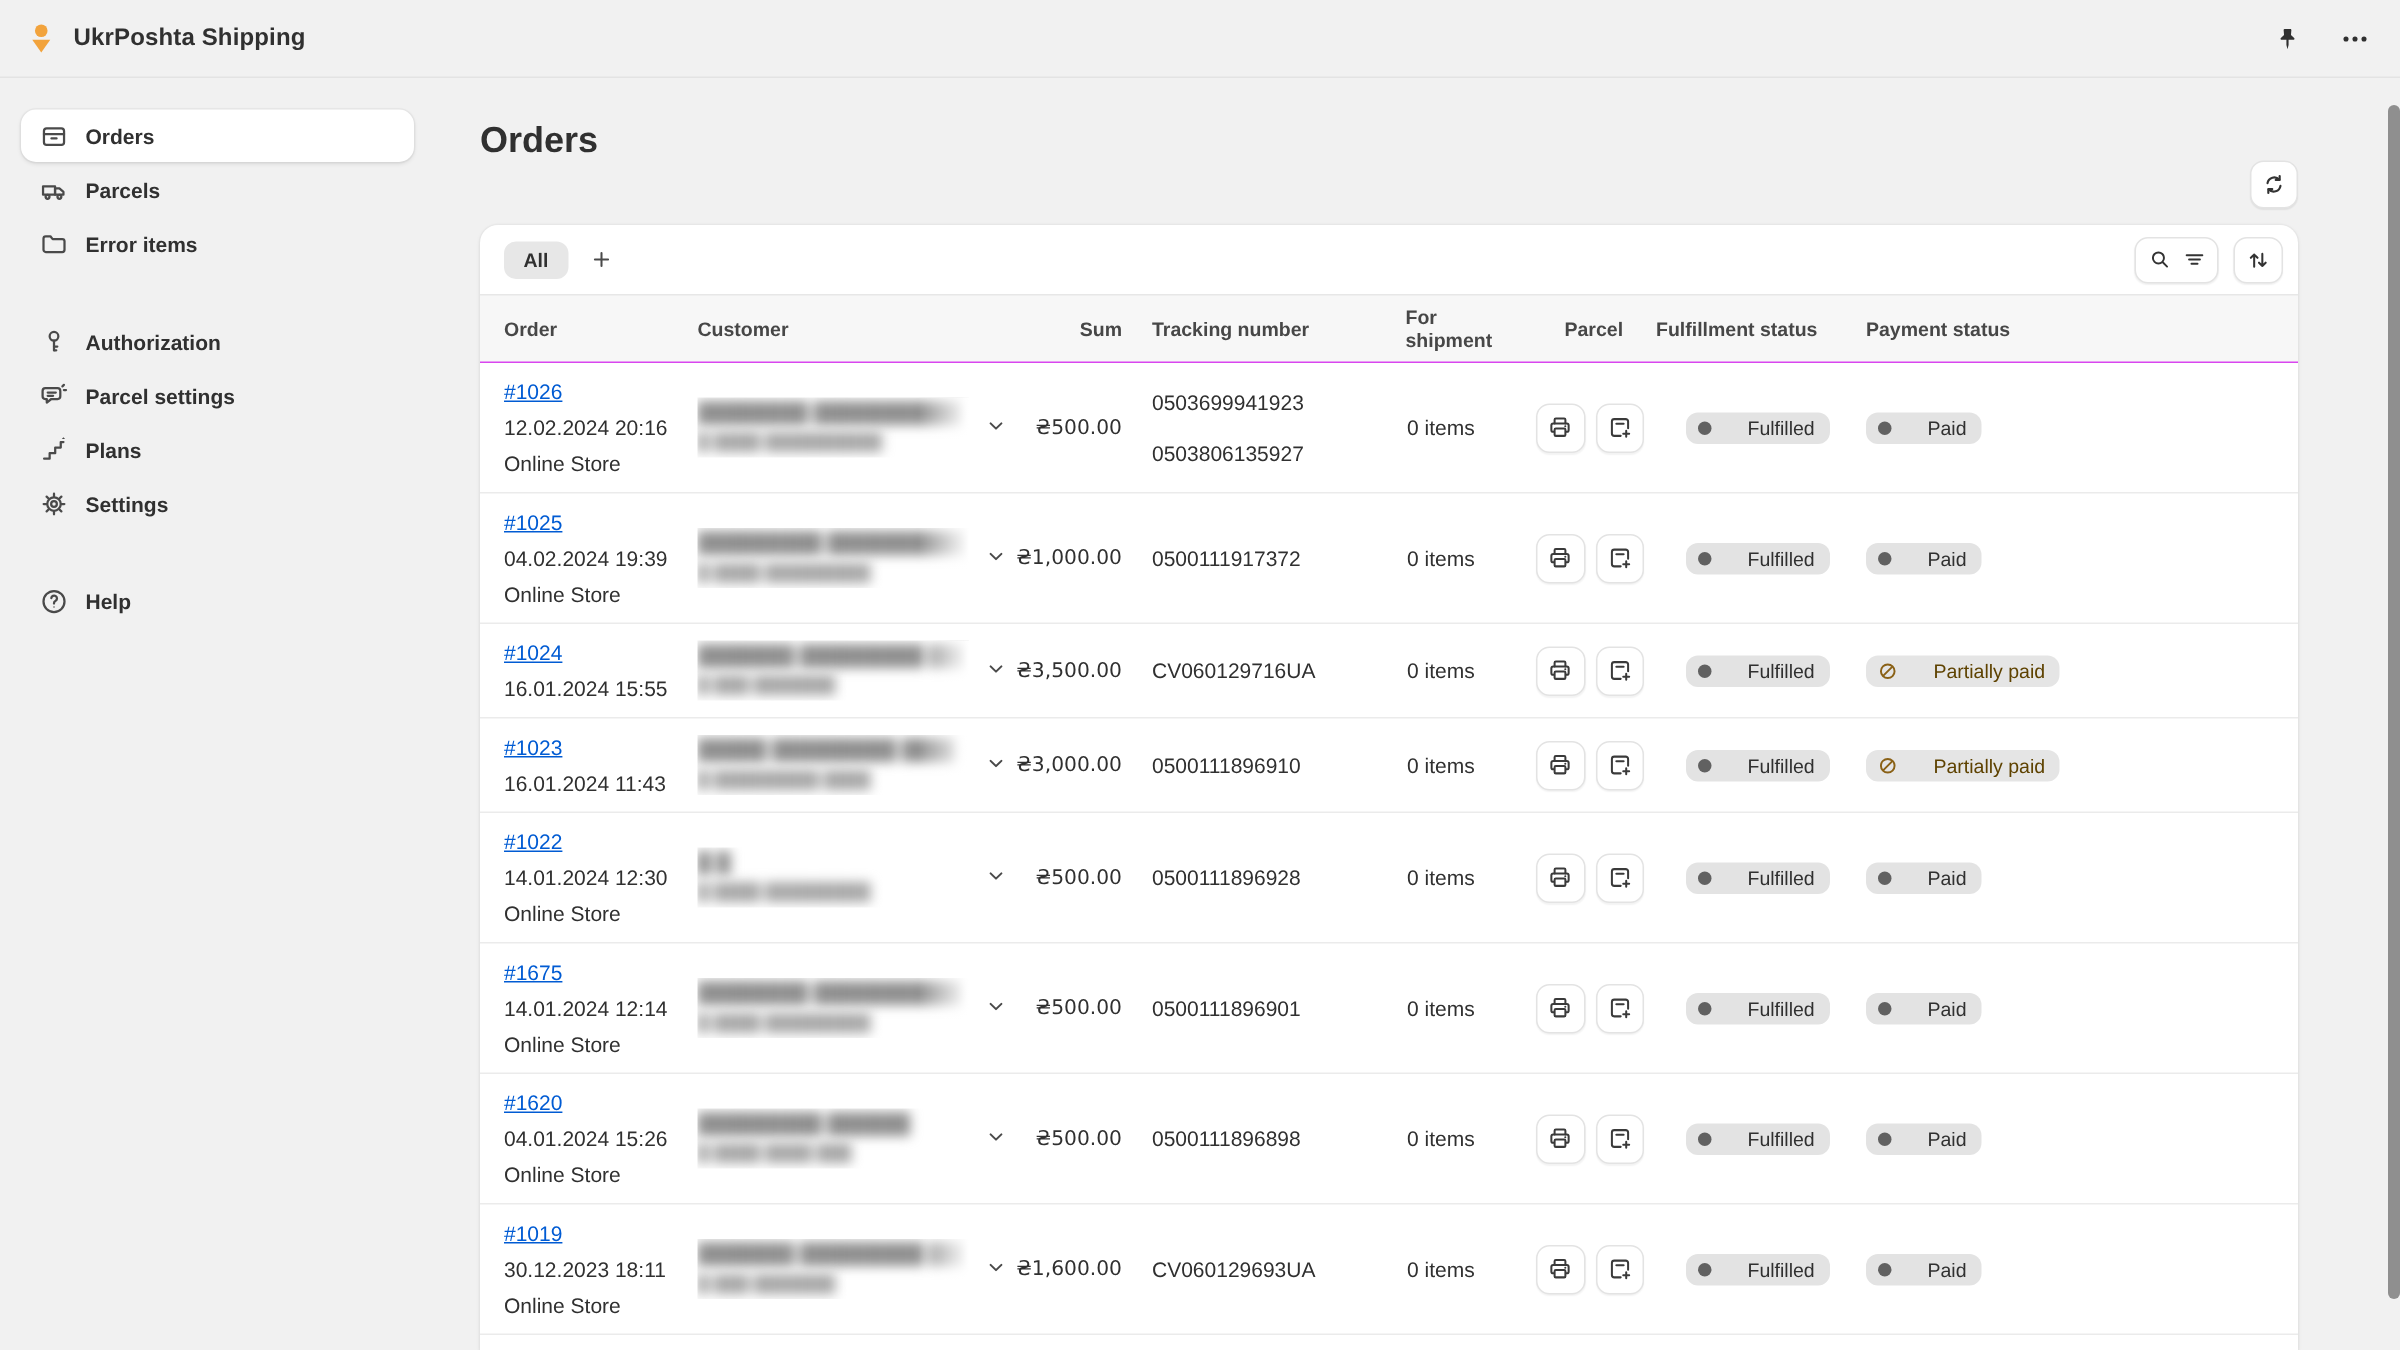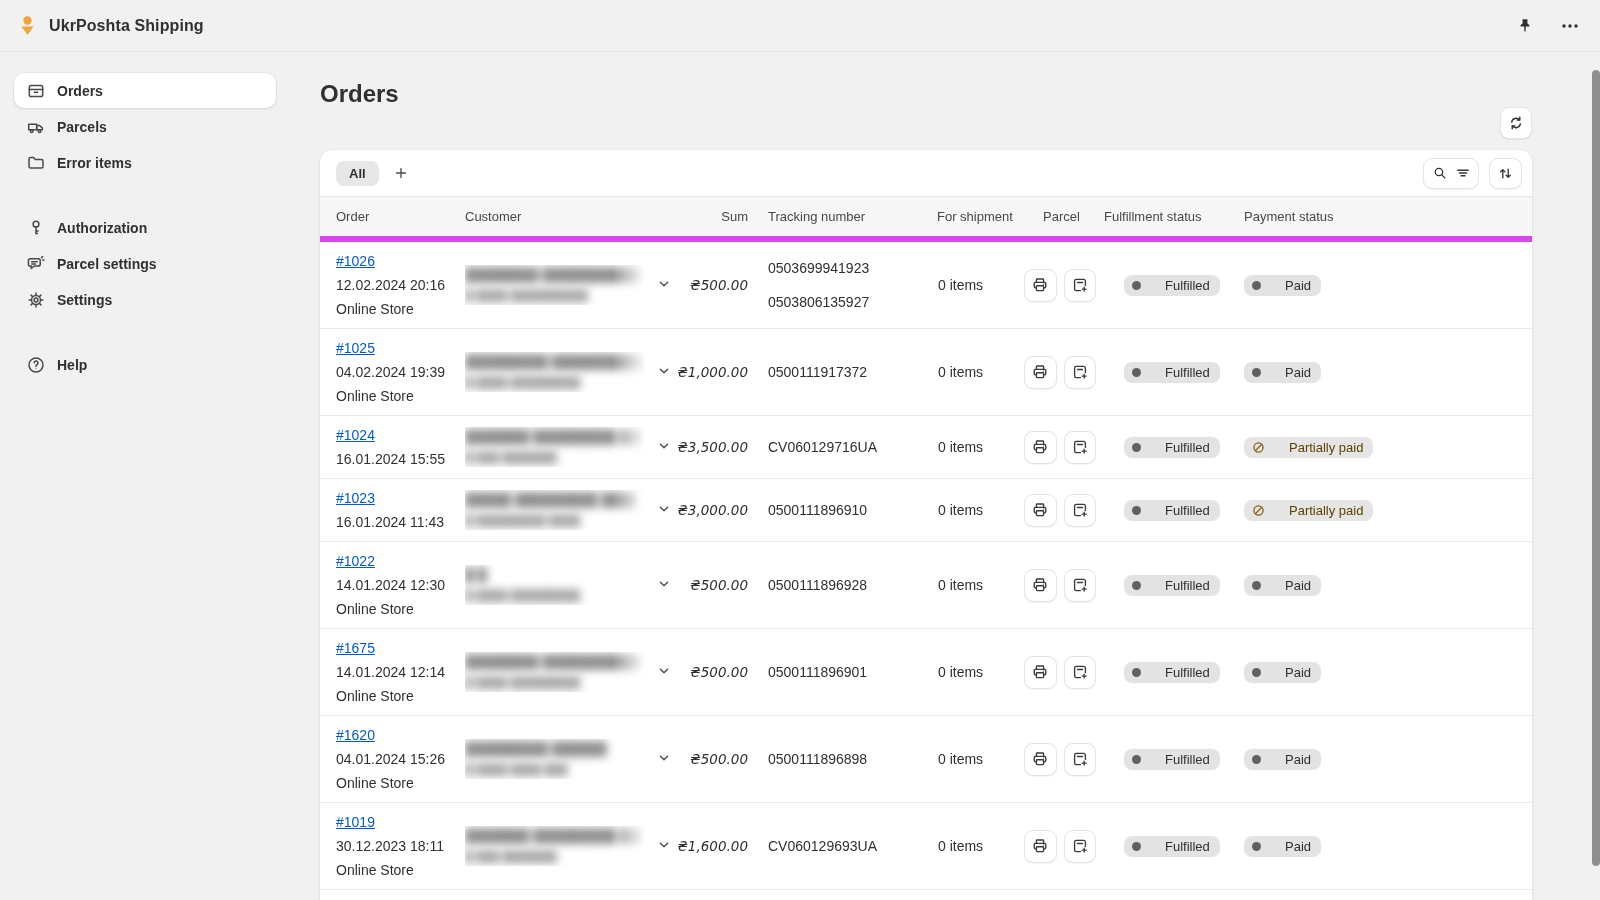--- a/index.html
+++ b/index.html
@@ -82,22 +82,22 @@
   .tool-btn.search-filter{ width:56px; }
   .tool-btn.sort{ width:33px; }
 
   
   .thead-row, .trow{
     display:grid;
     grid-template-columns:145px 215px 76px 164px 96px 80px 140px 1fr;
   }
   .thead-row{
     background:#f7f7f7; height:46px; align-items:center;
-    border-top:1px solid #e7e7e7; border-bottom:6px solid #d946ef;
-    font-size:13px; color:#474747; font-weight:400;
+    border-top:1px solid #e7e7e7; border-bottom:1px solid #d946ef;
+    font-size:13px; color:#474747; font-weight:700;
   }
   .th{ padding-left:12px; }
   .th-order{ padding-left:16px; }
   .th-customer{ padding-left:0; }
   .th-sum{ text-align:right; padding-right:8px; }
   .th-ship{ padding-left:17px; }
   .th-parcel{ padding-left:27px; }
   .th-fulfill{ padding-left:8px; }
   .th-pay{ padding-left:8px; }
 
@@ -118,21 +118,21 @@
   .cust-fade{
     position:absolute; top:0; right:0; bottom:0; width:34px;
     background:linear-gradient(to right, rgba(255,255,255,0), #fff);
     pointer-events:none;
   }
   .cust-expand{
     position:absolute; right:8px; top:50%; margin-top:-9px;
     background:none; border:none; color:#4a4a4a; cursor:pointer; padding:0;
   }
 
-  .c-sum{ justify-content:flex-end; padding-right:8px; font-family:"DejaVu Sans","Liberation Sans",sans-serif; font-size:13.5px;font-style:italic; }
+  .c-sum{ justify-content:flex-end; padding-right:8px; font-family:"DejaVu Sans","Liberation Sans",sans-serif; font-size:13.5px; }
   .c-tracking{ flex-direction:column; align-items:flex-start; justify-content:center; gap:18px; padding-left:12px; }
   .c-ship{ padding-left:18px; }
   .c-parcel{ gap:7px; padding-left:8px; }
   .row-icon-btn{
     width:33px; height:33px; background:#fff; border:1px solid #e3e3e3;
     border-radius:9px; display:flex; align-items:center; justify-content:center;
     color:#3a3a3a; cursor:pointer; box-shadow:0 1px 1px rgba(0,0,0,.05);
   }
 
   .badge{
@@ -231,20 +231,29 @@
             <path d="M4.2 4.8h8.2c1 0 1.8.8 1.8 1.8v3.6c0 1-.8 1.8-1.8 1.8H8.2l-3 2.4v-2.4h-1c-1 0-1.8-.8-1.8-1.8V6.6c0-1 .8-1.8 1.8-1.8z"></path>
             <path d="M5.8 7.7h5.4M5.8 9.9h3.6"></path>
             <path d="M15.6 3.6l1-1M16.6 6h1.4"></path>
           </svg>
         </span>
         <span>Parcel settings</span>
       </div>
       <div class="nav-item">
         <span class="nav-ic">
           <svg width="20" height="20" viewBox="0 0 20 20" fill="none" stroke="currentColor" stroke-width="1.5" stroke-linecap="round" stroke-linejoin="round">
+            <path d="M3.4 15.8h3.7v-3.7h3.7V8.4h3.7V4.7h1.8"></path>
+            <path d="M15.2 2.6l1.1-1.1 1.1 1.1z" fill="currentColor" stroke="none"></path>
+          </svg>
+        </span>
+        <span>Plans</span>
+      </div>
+      <div class="nav-item">
+        <span class="nav-ic">
+          <svg width="20" height="20" viewBox="0 0 20 20" fill="none" stroke="currentColor" stroke-width="1.5" stroke-linecap="round" stroke-linejoin="round">
             <circle cx="10" cy="10" r="4.5"></circle>
             <circle cx="10" cy="10" r="1.9"></circle>
             <path d="M10 3.1v2.2M10 14.7v2.2M3.1 10h2.2M14.7 10h2.2M5.1 5.1l1.6 1.6M13.3 13.3l1.6 1.6M14.9 5.1l-1.6 1.6M6.7 13.3l-1.6 1.6"></path>
           </svg>
         </span>
         <span>Settings</span>
       </div>
     </div>
     <div class="nav-group">
       <div class="nav-item">

